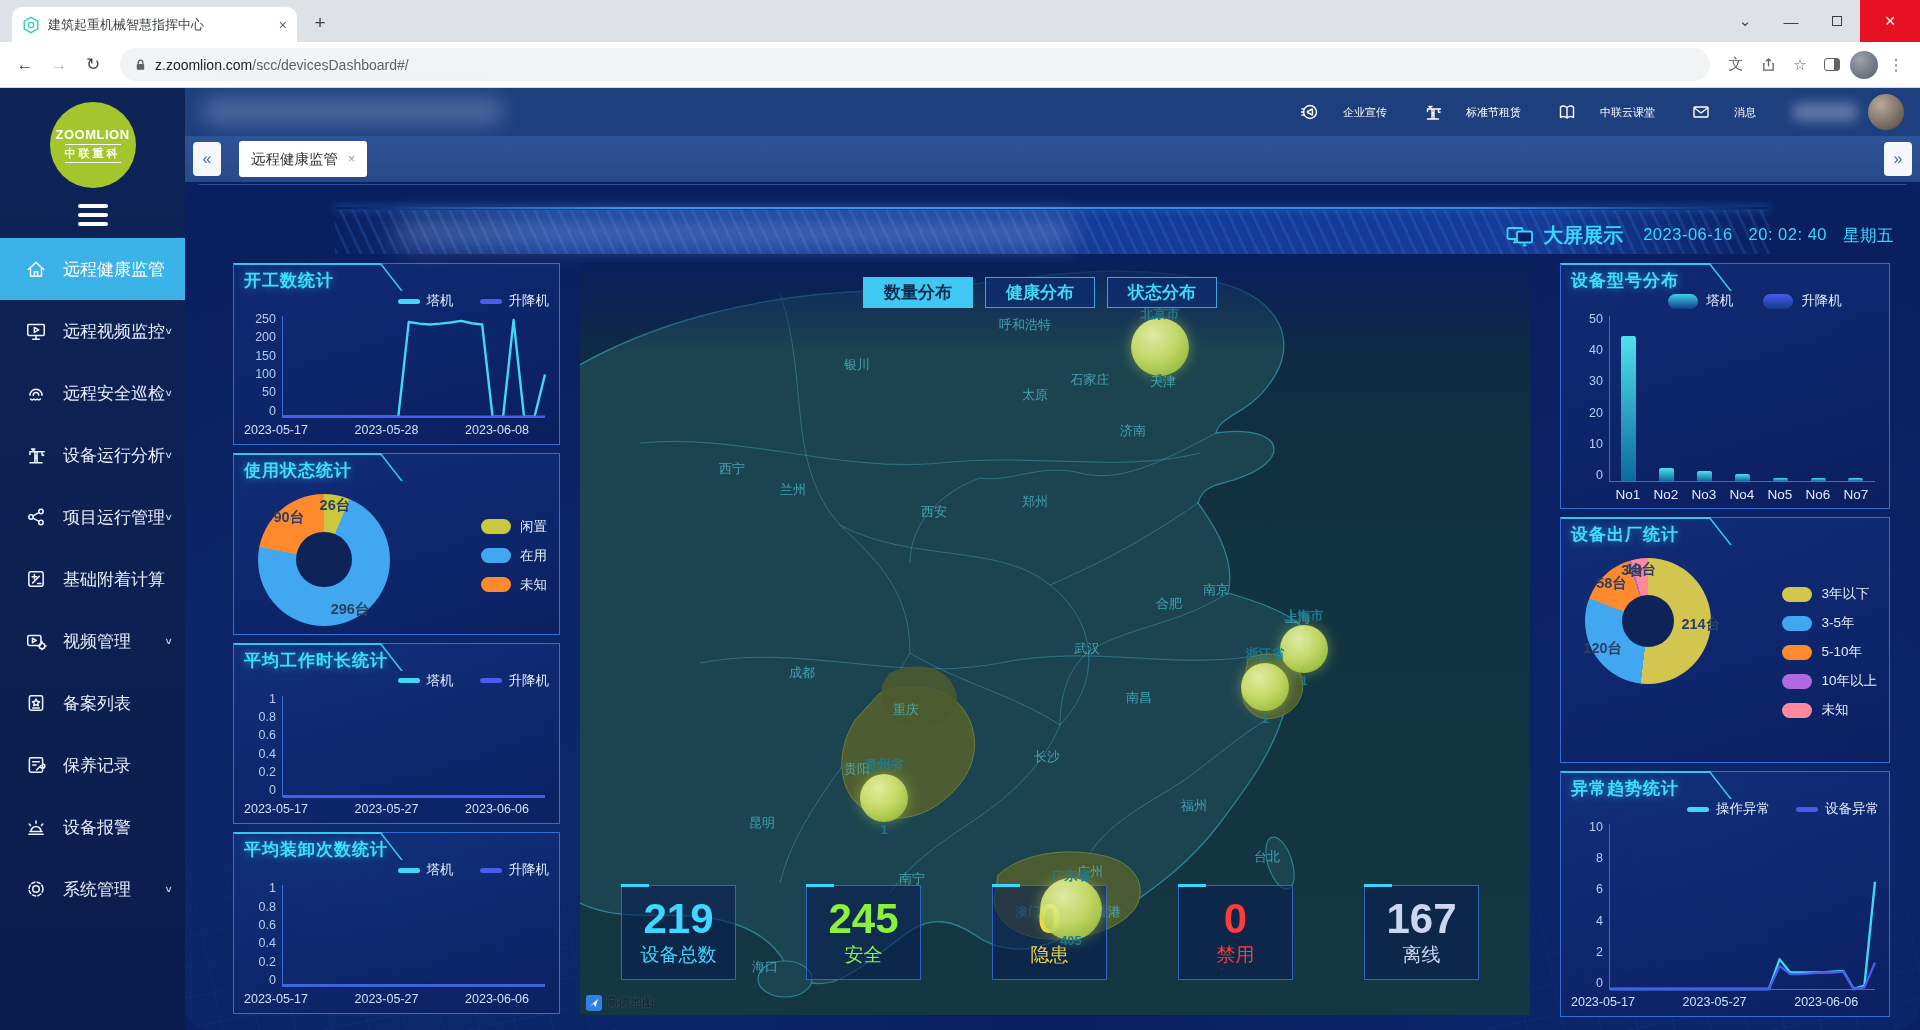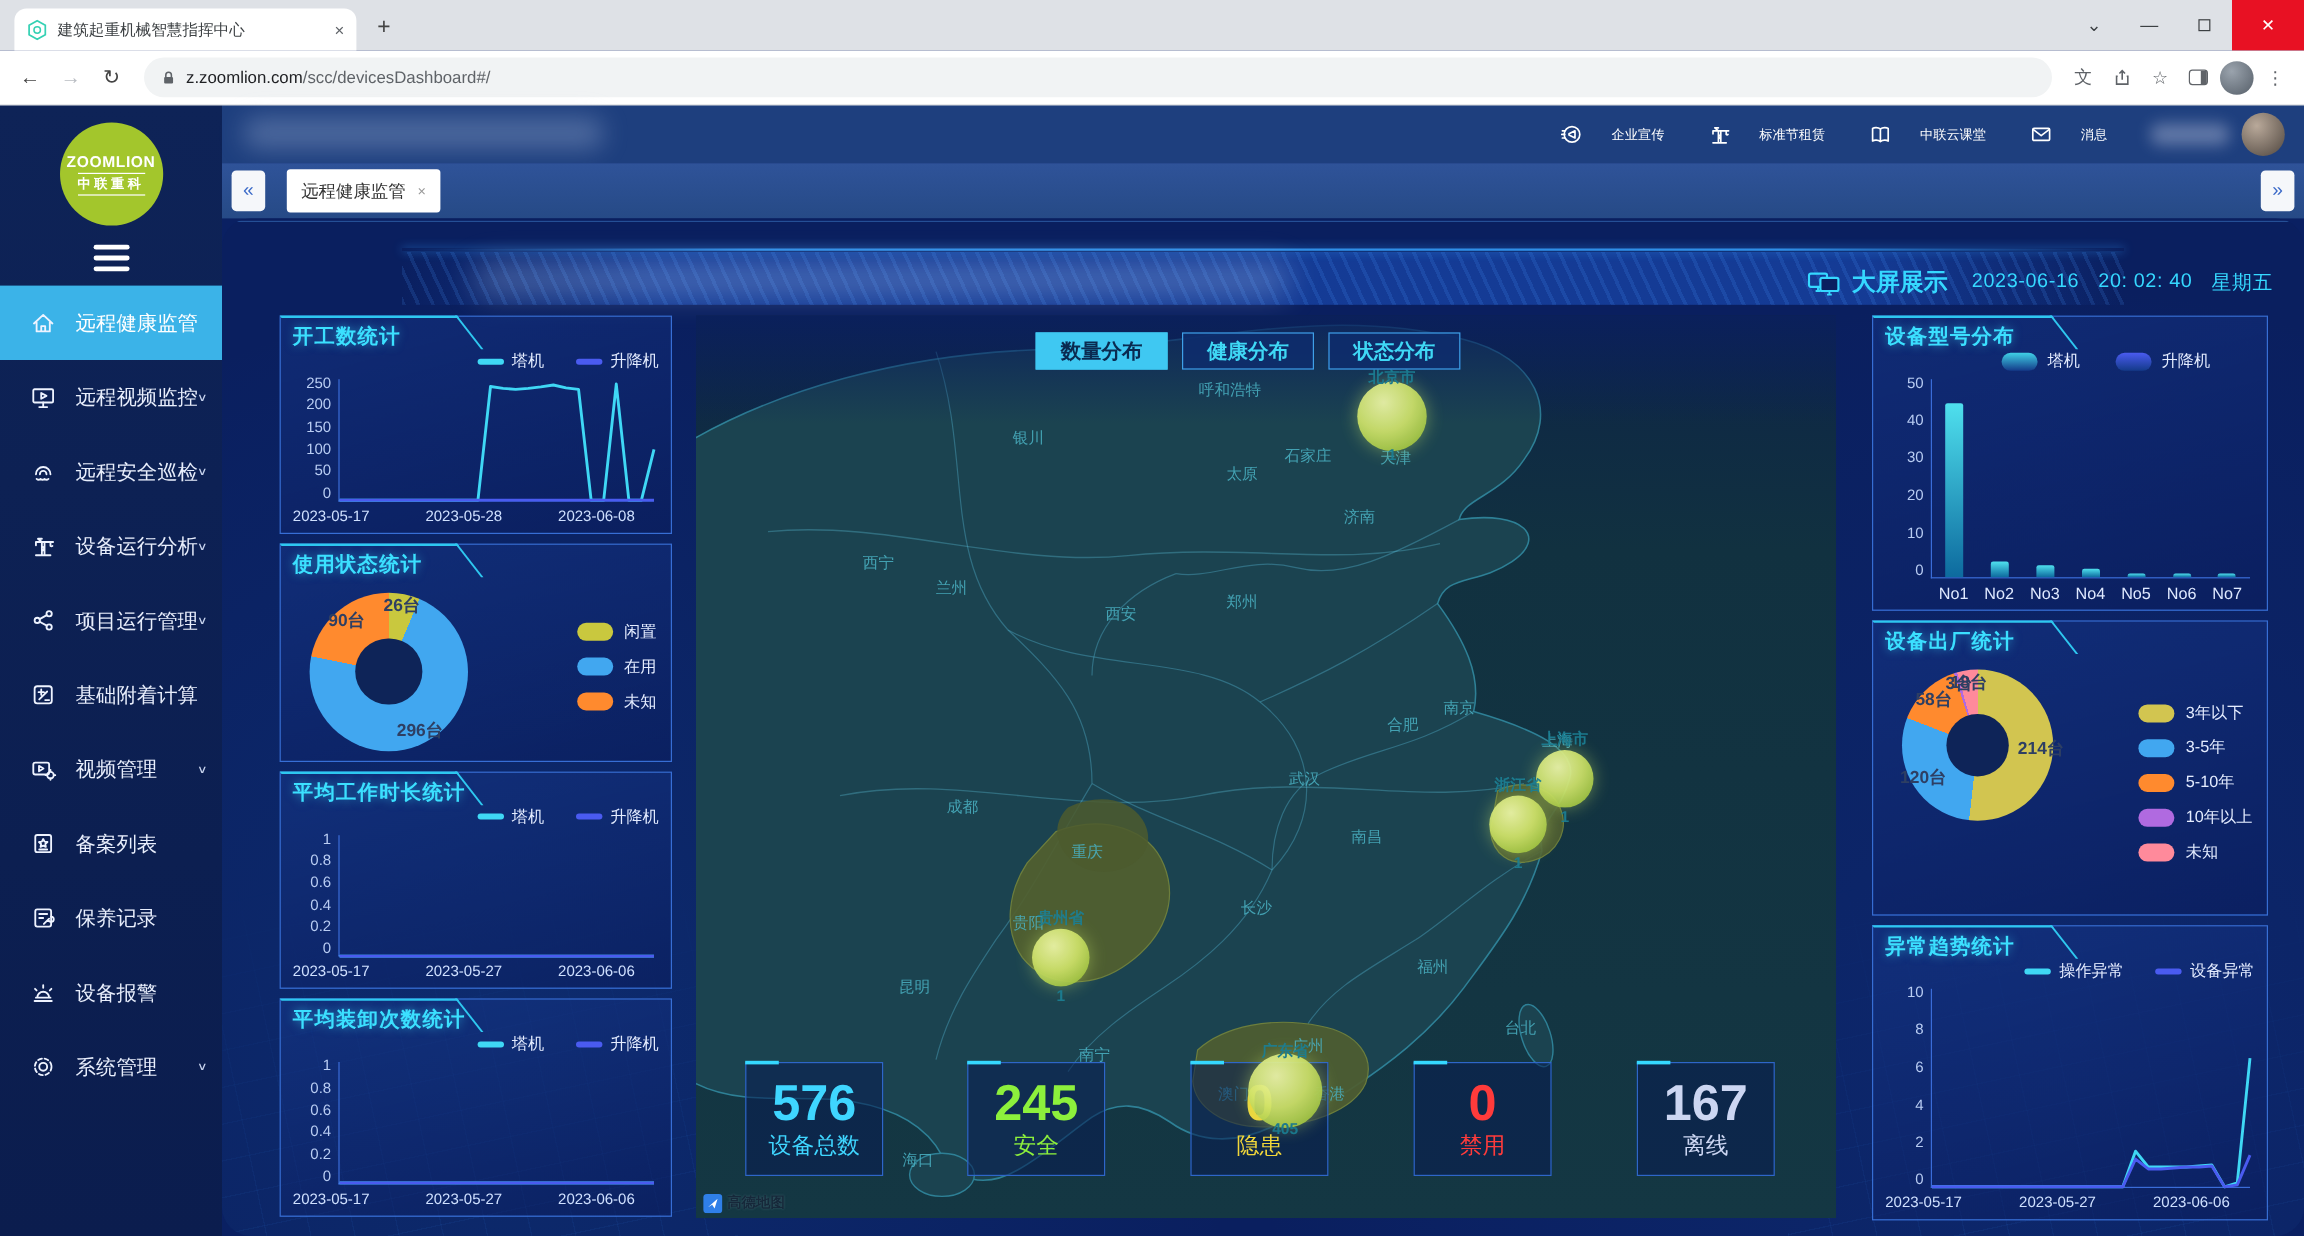--- a/index.html
+++ b/index.html
@@ -615,21 +615,21 @@
               <span>贵州省</span>
               <span>1</span>
             </div>
             <div class="marker" style="left: 491px; top: 646px; width: 62px; height: 62px;">
               <span>广东省</span>
               <span>405</span>
             </div>
           </div>
         <div id="statcards">
             <div class="statcard" style="left: 41px; bottom: 35px;">
-              <div class="stat-val" style="color: rgb(63, 214, 255);">576</div>
+              <div class="stat-val" style="color: rgb(63, 214, 255);">219</div>
               <div class="stat-lab" style="color: rgb(63, 214, 255);">设备总数</div>
             </div>
             <div class="statcard" style="left: 226px; bottom: 35px;">
               <div class="stat-val" style="color: rgb(141, 240, 60);">245</div>
               <div class="stat-lab" style="color: rgb(141, 240, 60);">安全</div>
             </div>
             <div class="statcard" style="left: 412px; bottom: 35px;">
               <div class="stat-val" style="color: rgb(242, 215, 58);">0</div>
               <div class="stat-lab" style="color: rgb(242, 215, 58);">隐患</div>
             </div>

